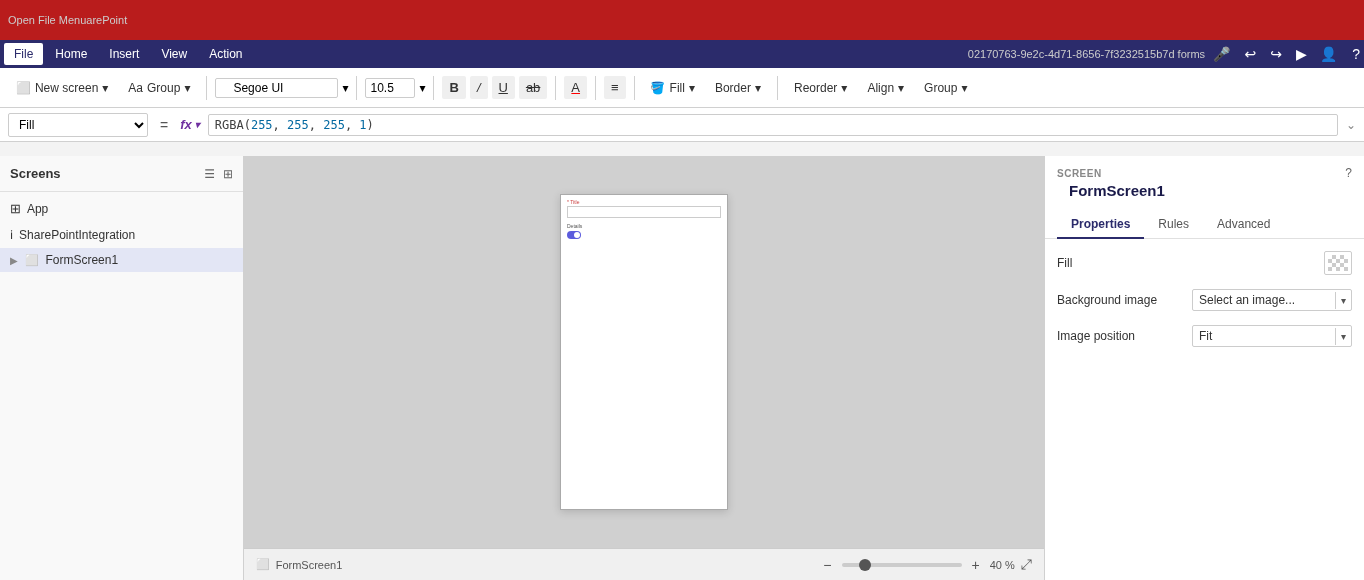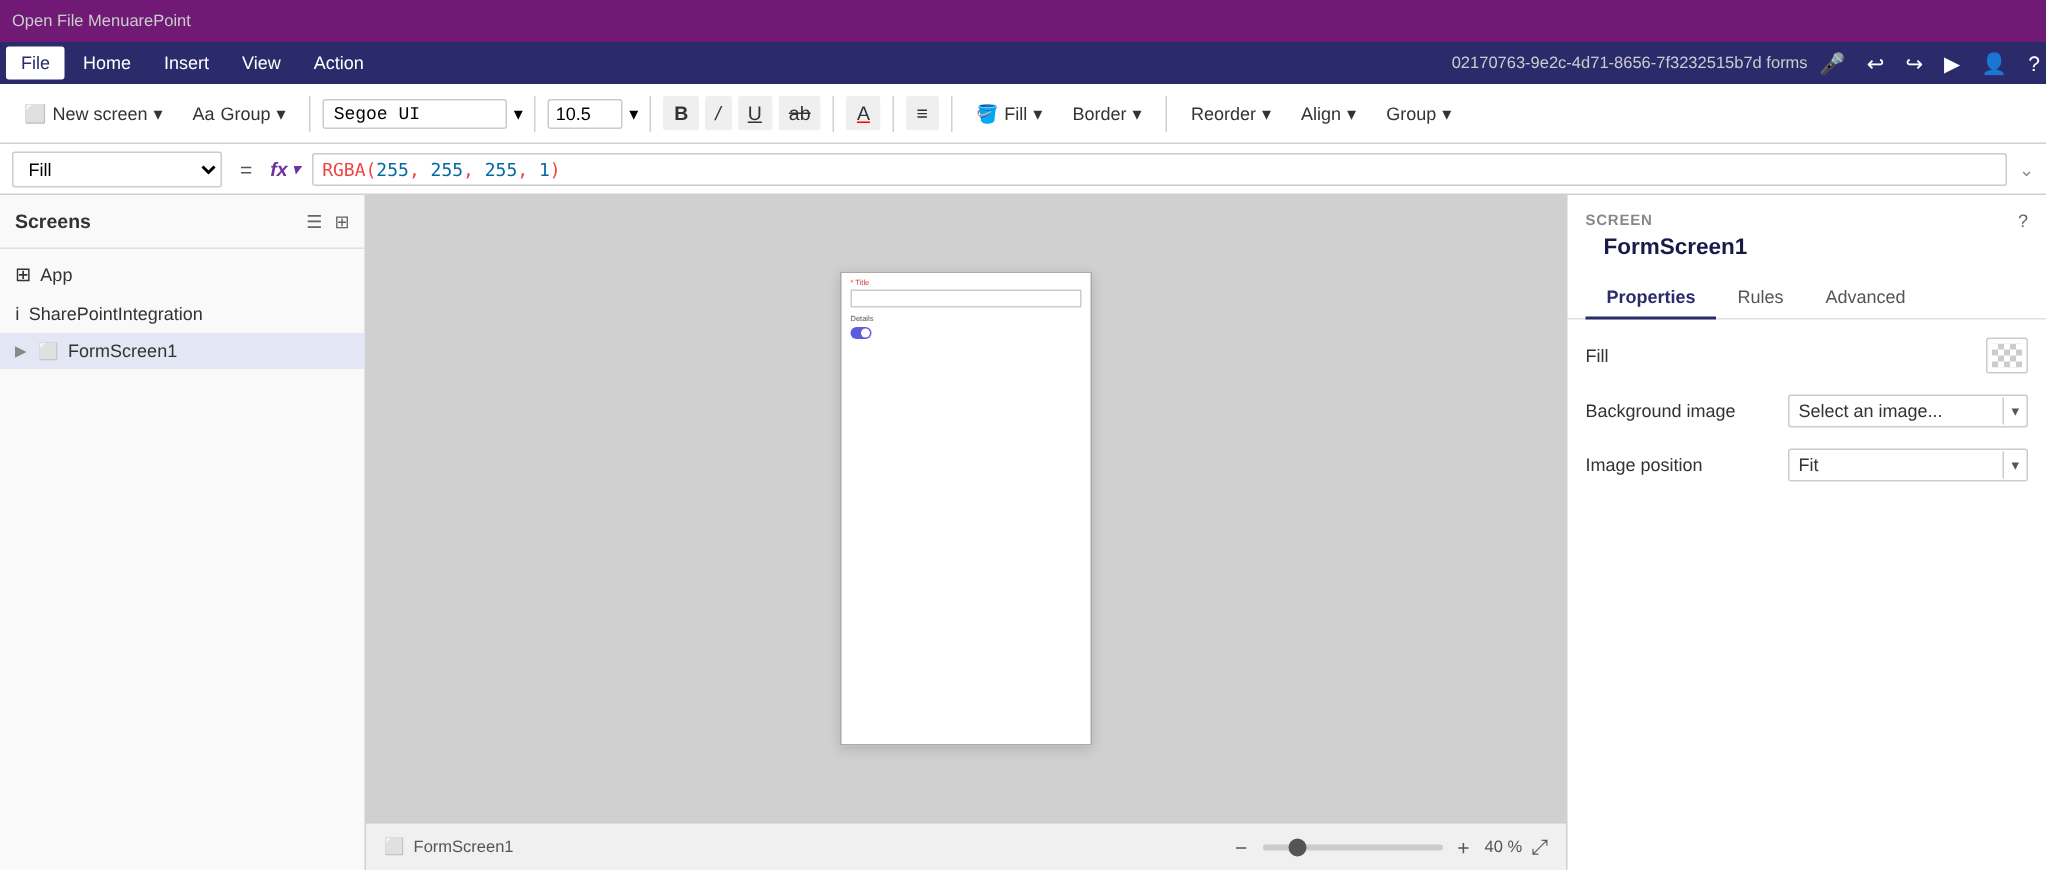--- a/index.html
+++ b/index.html
@@ -1,47 +1,47 @@
 <!DOCTYPE html>
 <html><head>
   <meta charset="utf-8">
   <style>
     * { box-sizing: border-box; margin: 0; padding: 0; }
     body { font-family: 'Segoe UI', sans-serif; font-size: 12px; background: #f3f3f3; overflow: hidden; width: 1364px; height: 580px; display: flex; flex-direction: column; }
 
     
-    .top-bar { height: 28px; background: #701a75; display: flex; align-items: center; padding: 0 8px; }
+    .top-bar { height: 40px; background: #b91c1c; display: flex; align-items: center; padding: 0 8px; }
     .top-bar-text { color: #ccc; font-size: 11px; }
 
     
     .menu-bar { height: 28px; background: #2b2b6b; display: flex; align-items: center; padding: 0 4px; gap: 2px; }
     .menu-item { color: #fff; font-size: 12px; padding: 4px 10px; cursor: pointer; border-radius: 2px; }
     .menu-item.active { background: #fff; color: #2b2b6b; border-radius: 2px; }
     .menu-bar-right { margin-left: auto; display: flex; align-items: center; gap: 8px; color: #ccc; font-size: 11px; }
     .menu-bar-right .toolbar-icons { display: flex; gap: 14px; color: #fff; font-size: 14px; }
 
     
     .toolbar { height: 40px; background: #fff; border-bottom: 1px solid #d0d0d0; display: flex; align-items: center; padding: 0 8px; gap: 4px; }
     .toolbar-btn { display: flex; align-items: center; gap: 4px; padding: 3px 7px; border: 1px solid transparent; border-radius: 2px; cursor: pointer; font-size: 12px; color: #333; background: transparent; white-space: nowrap; }
     .toolbar-separator { width: 1px; height: 24px; background: #d0d0d0; margin: 0 4px; }
-    .font-name { width: 123px; border: 1px solid #ccc; padding: 2px 6px; font-size: 12px; border-radius: 2px; font-family: Liberation Mono, monospace; }
+    .font-name { width: 123px; border: 1px solid #ccc; padding: 2px 17px; font-size: 12px; border-radius: 2px; }
     .font-size { width: 50px; border: 1px solid #ccc; padding: 2px 4px; font-size: 12px; border-radius: 2px; }
     .toolbar-icon-btn { padding: 3px 6px; border: 1px solid transparent; border-radius: 2px; cursor: pointer; color: #333; font-size: 13px; }
 
     
     .formula-bar { height: 34px; background: #fff; border-bottom: 1px solid #d0d0d0; display: flex; align-items: center; padding: 0 8px; gap: 8px; }
     .formula-select { width: 140px; border: 1px solid #ccc; padding: 3px 6px; font-size: 12px; border-radius: 2px; background: #fff; }
     .formula-eq { font-size: 14px; color: #555; padding: 0 4px; }
     .formula-fx { display: flex; align-items: center; gap: 3px; color: #7030a0; font-size: 13px; font-style: italic; font-weight: 600; }
     .formula-input { flex: 1; border: 1px solid #ccc; padding: 3px 6px; font-size: 12px; border-radius: 2px; color: #444; font-family: 'Consolas', monospace; background: #fff; }
-    .rgba-text { color: #ef4444; }
+    .rgba-text { color: #404040; }
     .rgba-num { color: #0369a1; }
 
     
-    .main-area { flex: 1; display: flex; overflow: hidden; }
+    .main-area { flex: 1; display: flex; overflow: hidden; margin-top: 14px; }
 
     
     .screens-panel { width: 244px; background: #f9f9f9; border-right: 1px solid #d0d0d0; display: flex; flex-direction: column; }
     .screens-header { height: 36px; display: flex; align-items: center; justify-content: space-between; padding: 0 10px; border-bottom: 1px solid #e0e0e0; }
     .screens-title { font-size: 13px; font-weight: 600; color: #333; }
     .screens-header-icons { display: flex; gap: 8px; color: #666; }
     .screens-search { padding: 6px 8px; border-bottom: 1px solid #e0e0e0; }
     .screens-search input { width: 100%; border: 1px solid #ccc; padding: 4px 8px; font-size: 12px; border-radius: 2px; background: #fff; }
     .screens-list { flex: 1; overflow-y: auto; padding: 4px 0; }
     .screen-list-item { display: flex; align-items: center; gap: 6px; padding: 5px 10px; cursor: pointer; font-size: 12px; color: #333; }

